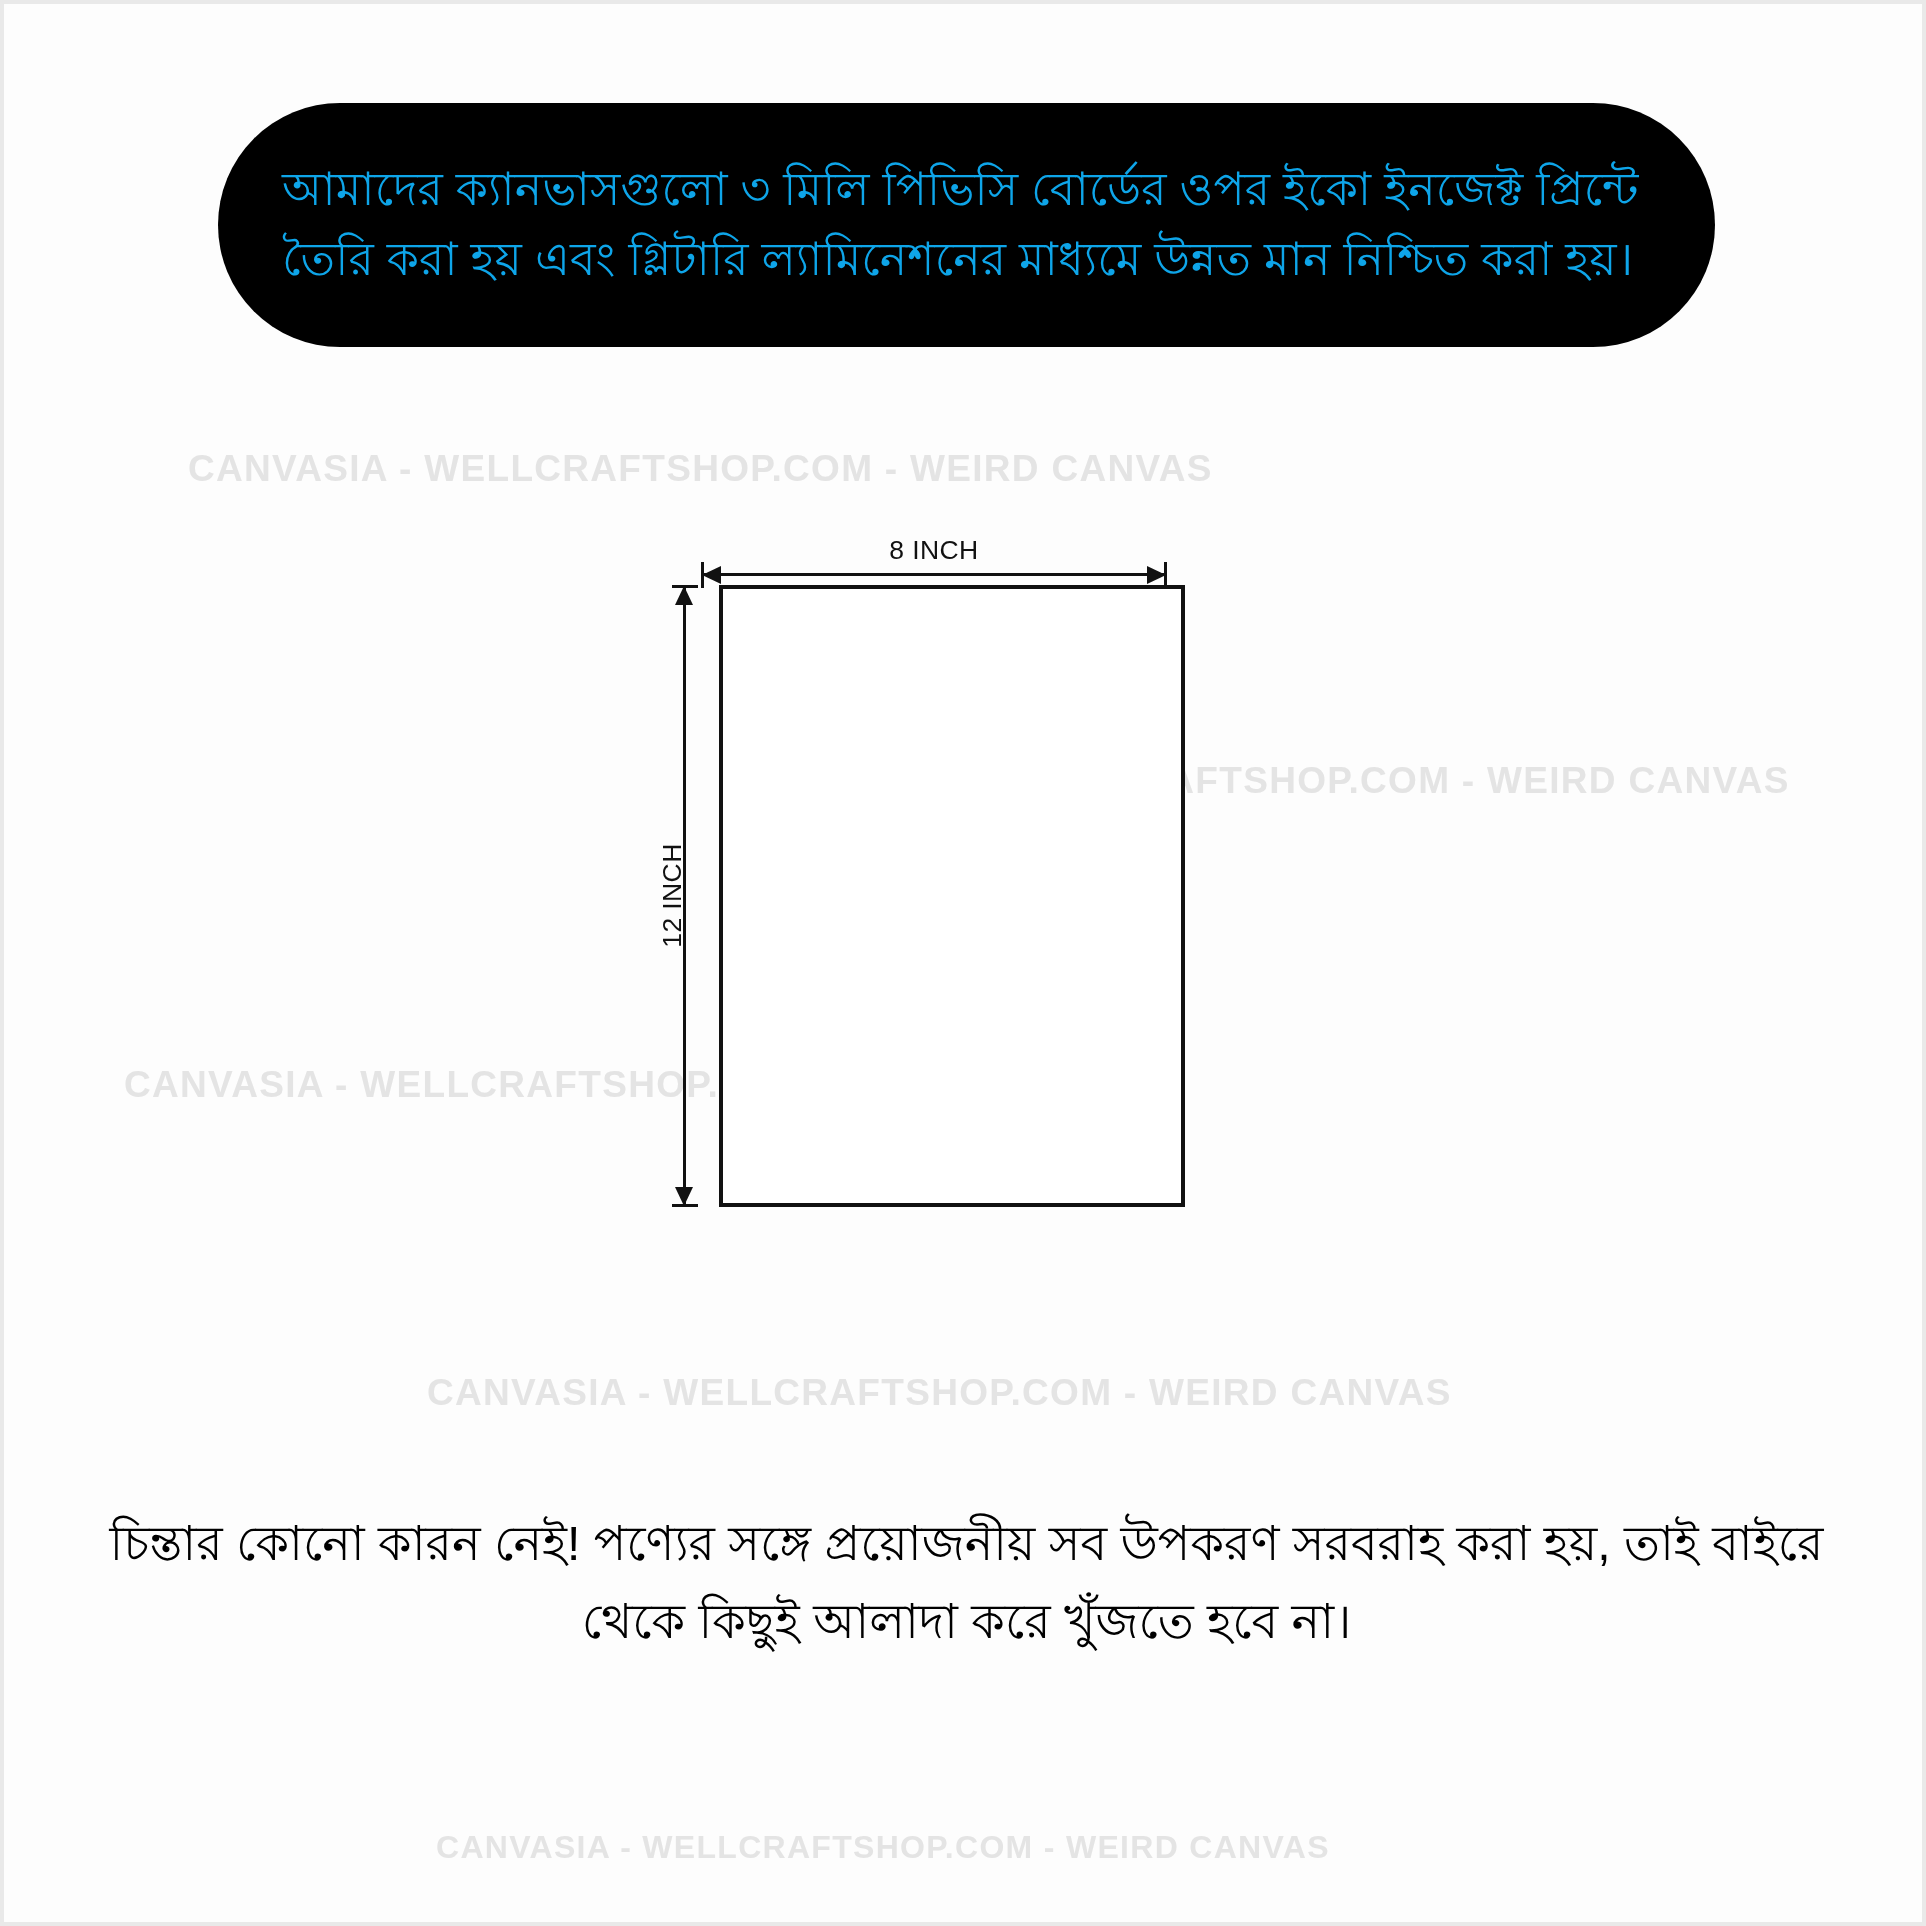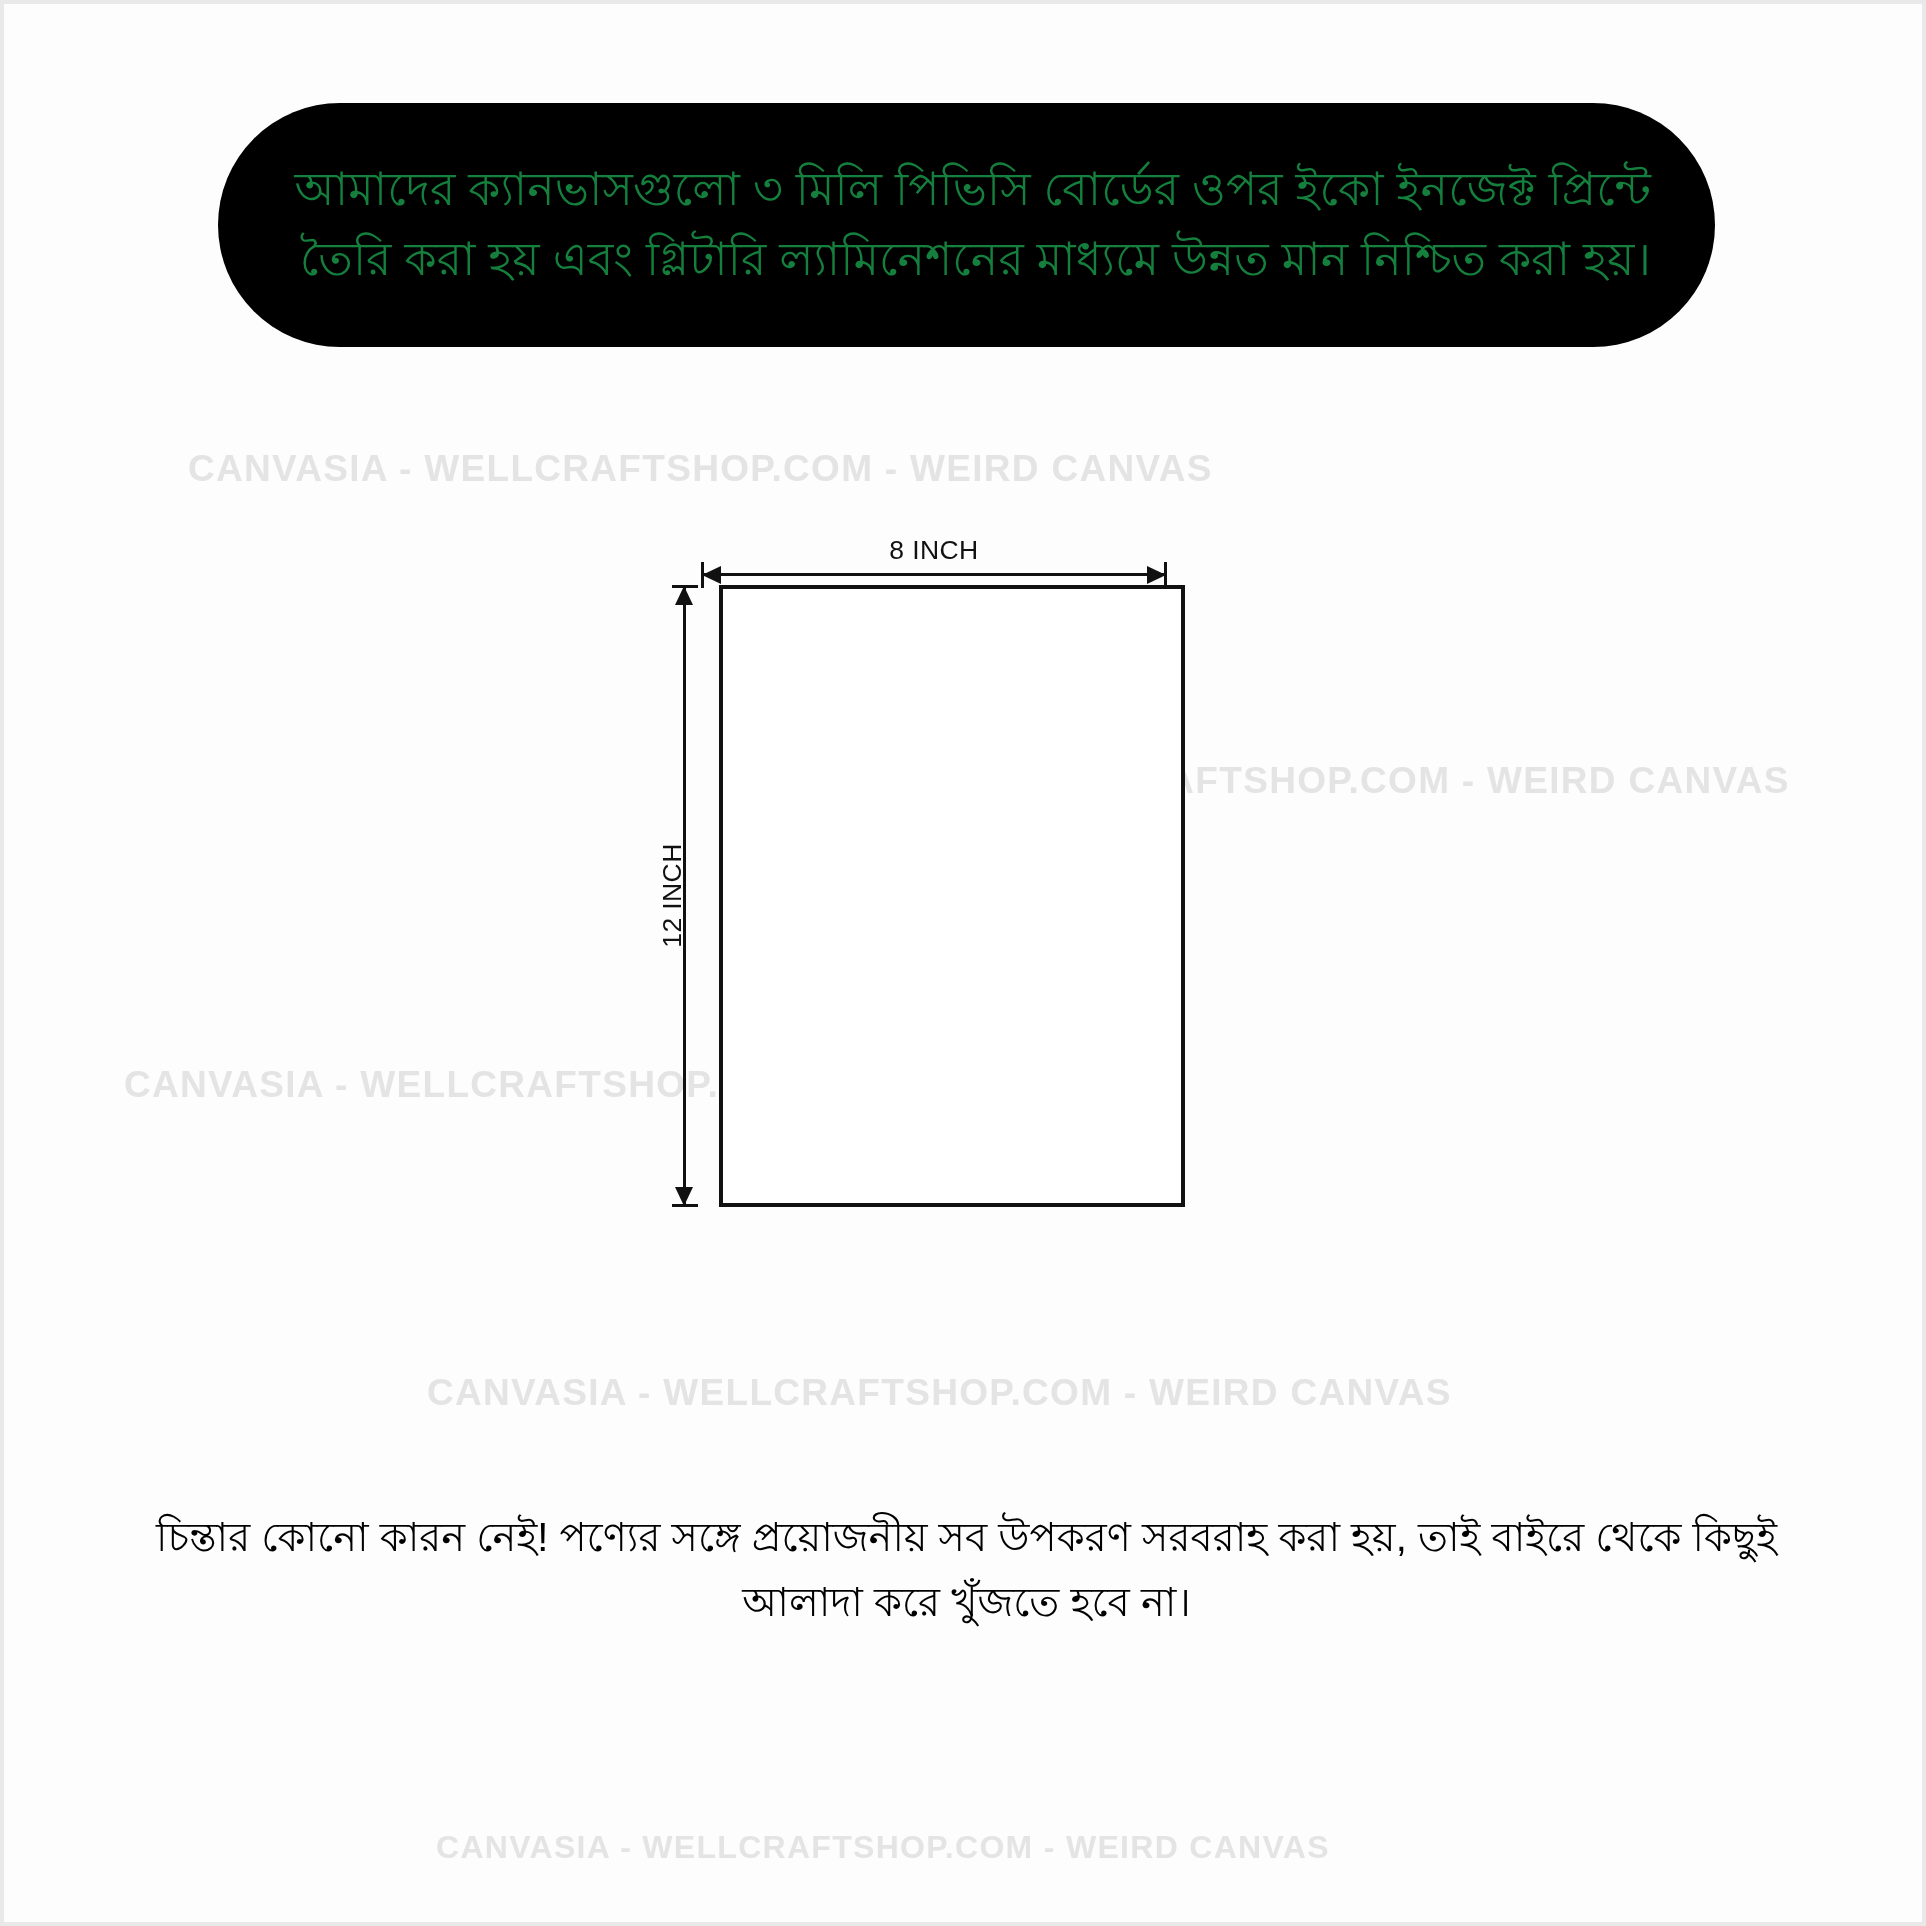--- a/index.html
+++ b/index.html
@@ -32,24 +32,24 @@
     height: 244px;
     background: #000000;
     border-radius: 122px;
     display: flex;
     align-items: center;
     justify-content: center;
     box-sizing: border-box;
     padding: 0 64px;
   }
   #top-banner .banner-text {
-    color: #15803d;
+    color: #0ea5e9;
     font-size: 46px;
     line-height: 1.52;
-    text-align: right;
+    text-align: left;
     font-family: "Liberation Sans", sans-serif;
     font-weight: 400;
     letter-spacing: 0.1px;
   }
 
   
   .watermark {
     position: absolute;
     color: #e4e4e4;
     font-size: 37px;
@@ -197,21 +197,21 @@
   }
 
   
   #bottom-caption {
     position: absolute;
     left: 98px;
     top: 1501px;
     width: 1729px;
     text-align: center;
     color: #000000;
-    font-size: 40px;
+    font-size: 48px;
     line-height: 1.62;
     font-weight: 400;
     font-family: "Liberation Sans", sans-serif;
   }
 </style>
 </head>
 <body>
 
 <div id="page">
 

